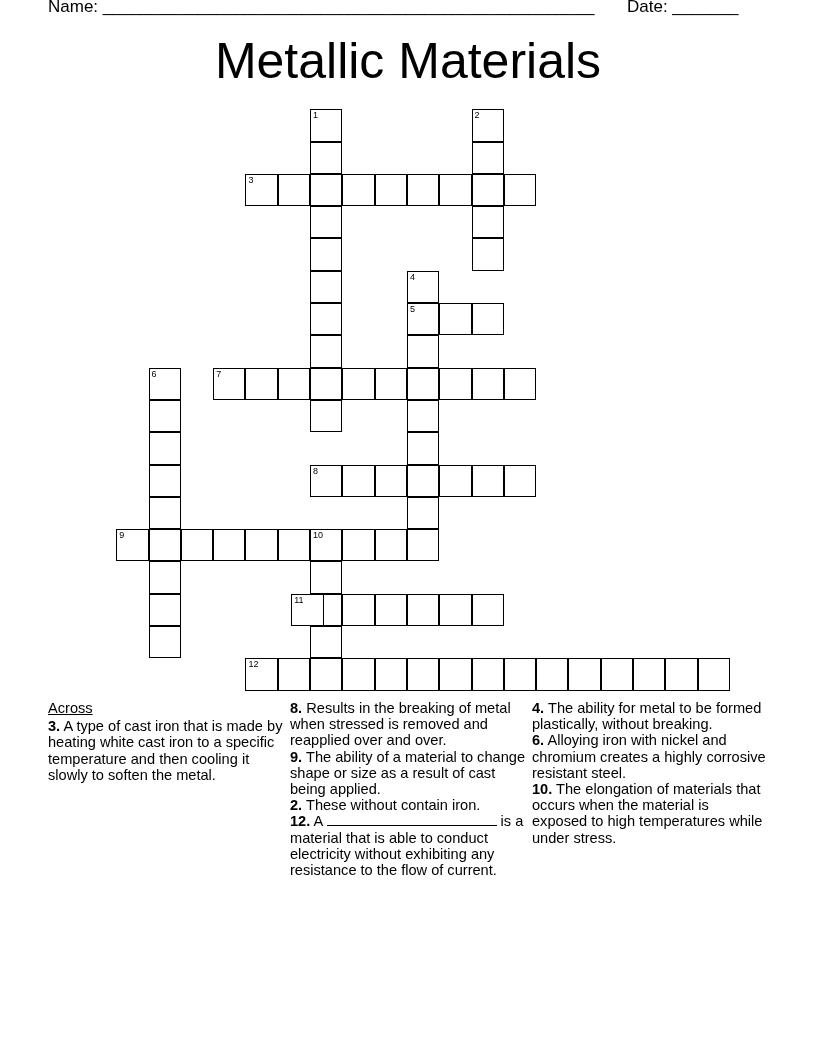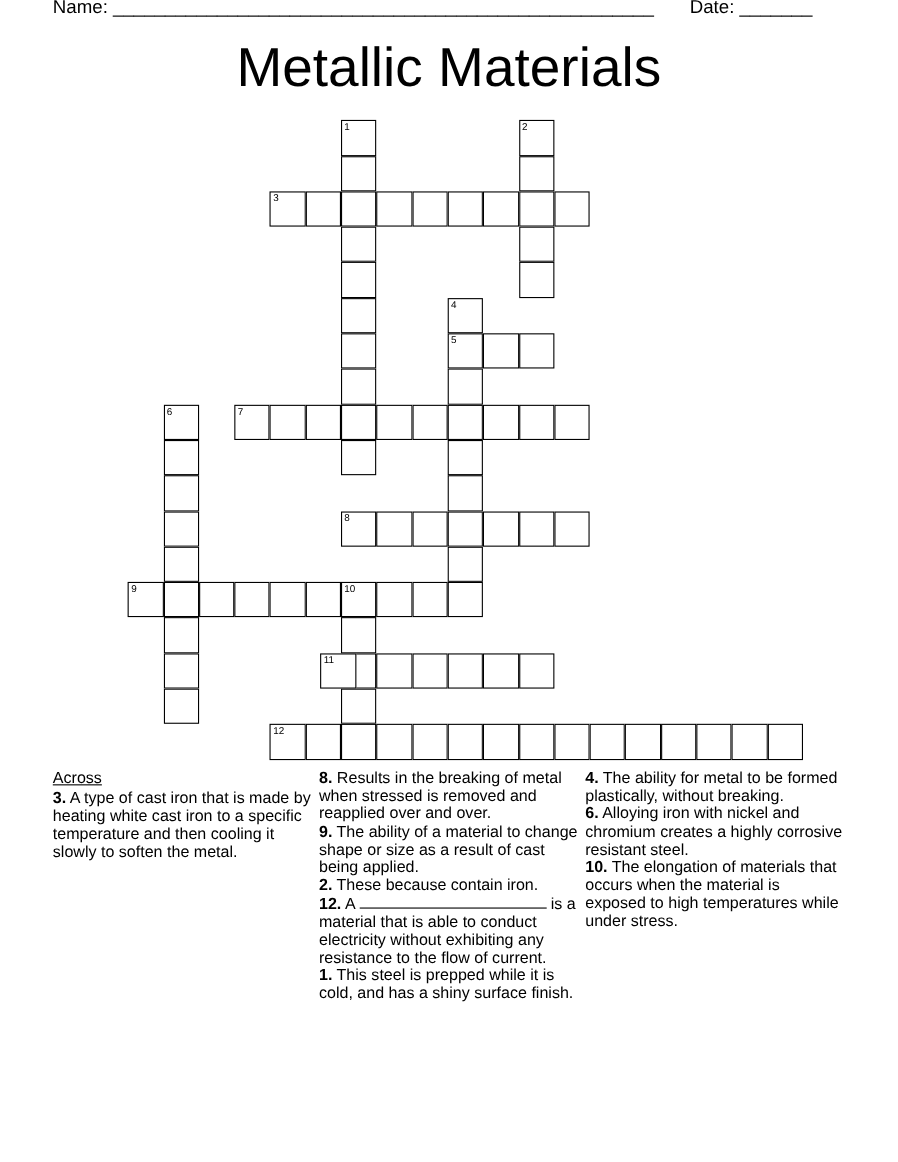--- a/index.html
+++ b/index.html
@@ -143,22 +143,21 @@
   </div>
 
 <div class="col col1">
   <span class="sec">Across</span>
   <span class="clue"><b>3.</b> <span>A type of cast iron that is made by heating white cast iron to a specific temperature and then cooling it slowly to soften the metal.</span></span>
 </div>
 
 <div class="col col2">
   <span class="clue"><b>8.</b> <span>Results in the breaking of metal when stressed is removed and reapplied over and over.</span></span>
   <span class="clue"><b>9.</b> <span>The ability of a material to change shape or size as a result of cast being applied.</span></span>
-  <span class="clue"><b>2.</b> <span>These because contain iron.</span></span>
+  <span class="clue"><b>2.</b> <span>These without contain iron.</span></span>
   <span class="clue"><b>12.</b> <span>A</span> <span class="blank"></span> <span>is a material that is able to conduct electricity without exhibiting any resistance to the flow of current.</span></span>
-  <span class="clue"><b>1.</b> <span>This steel is prepped while it is cold, and has a shiny surface finish.</span></span>
 </div>
 
 <div class="col col3">
   <span class="clue"><b>4.</b> <span>The ability for metal to be formed plastically, without breaking.</span></span>
   <span class="clue"><b>6.</b> <span>Alloying iron with nickel and chromium creates a highly corrosive resistant steel.</span></span>
   <span class="clue"><b>10.</b> <span>The elongation of materials that occurs when the material is exposed to high temperatures while under stress.</span></span>
 </div>
 
 </body></html>

